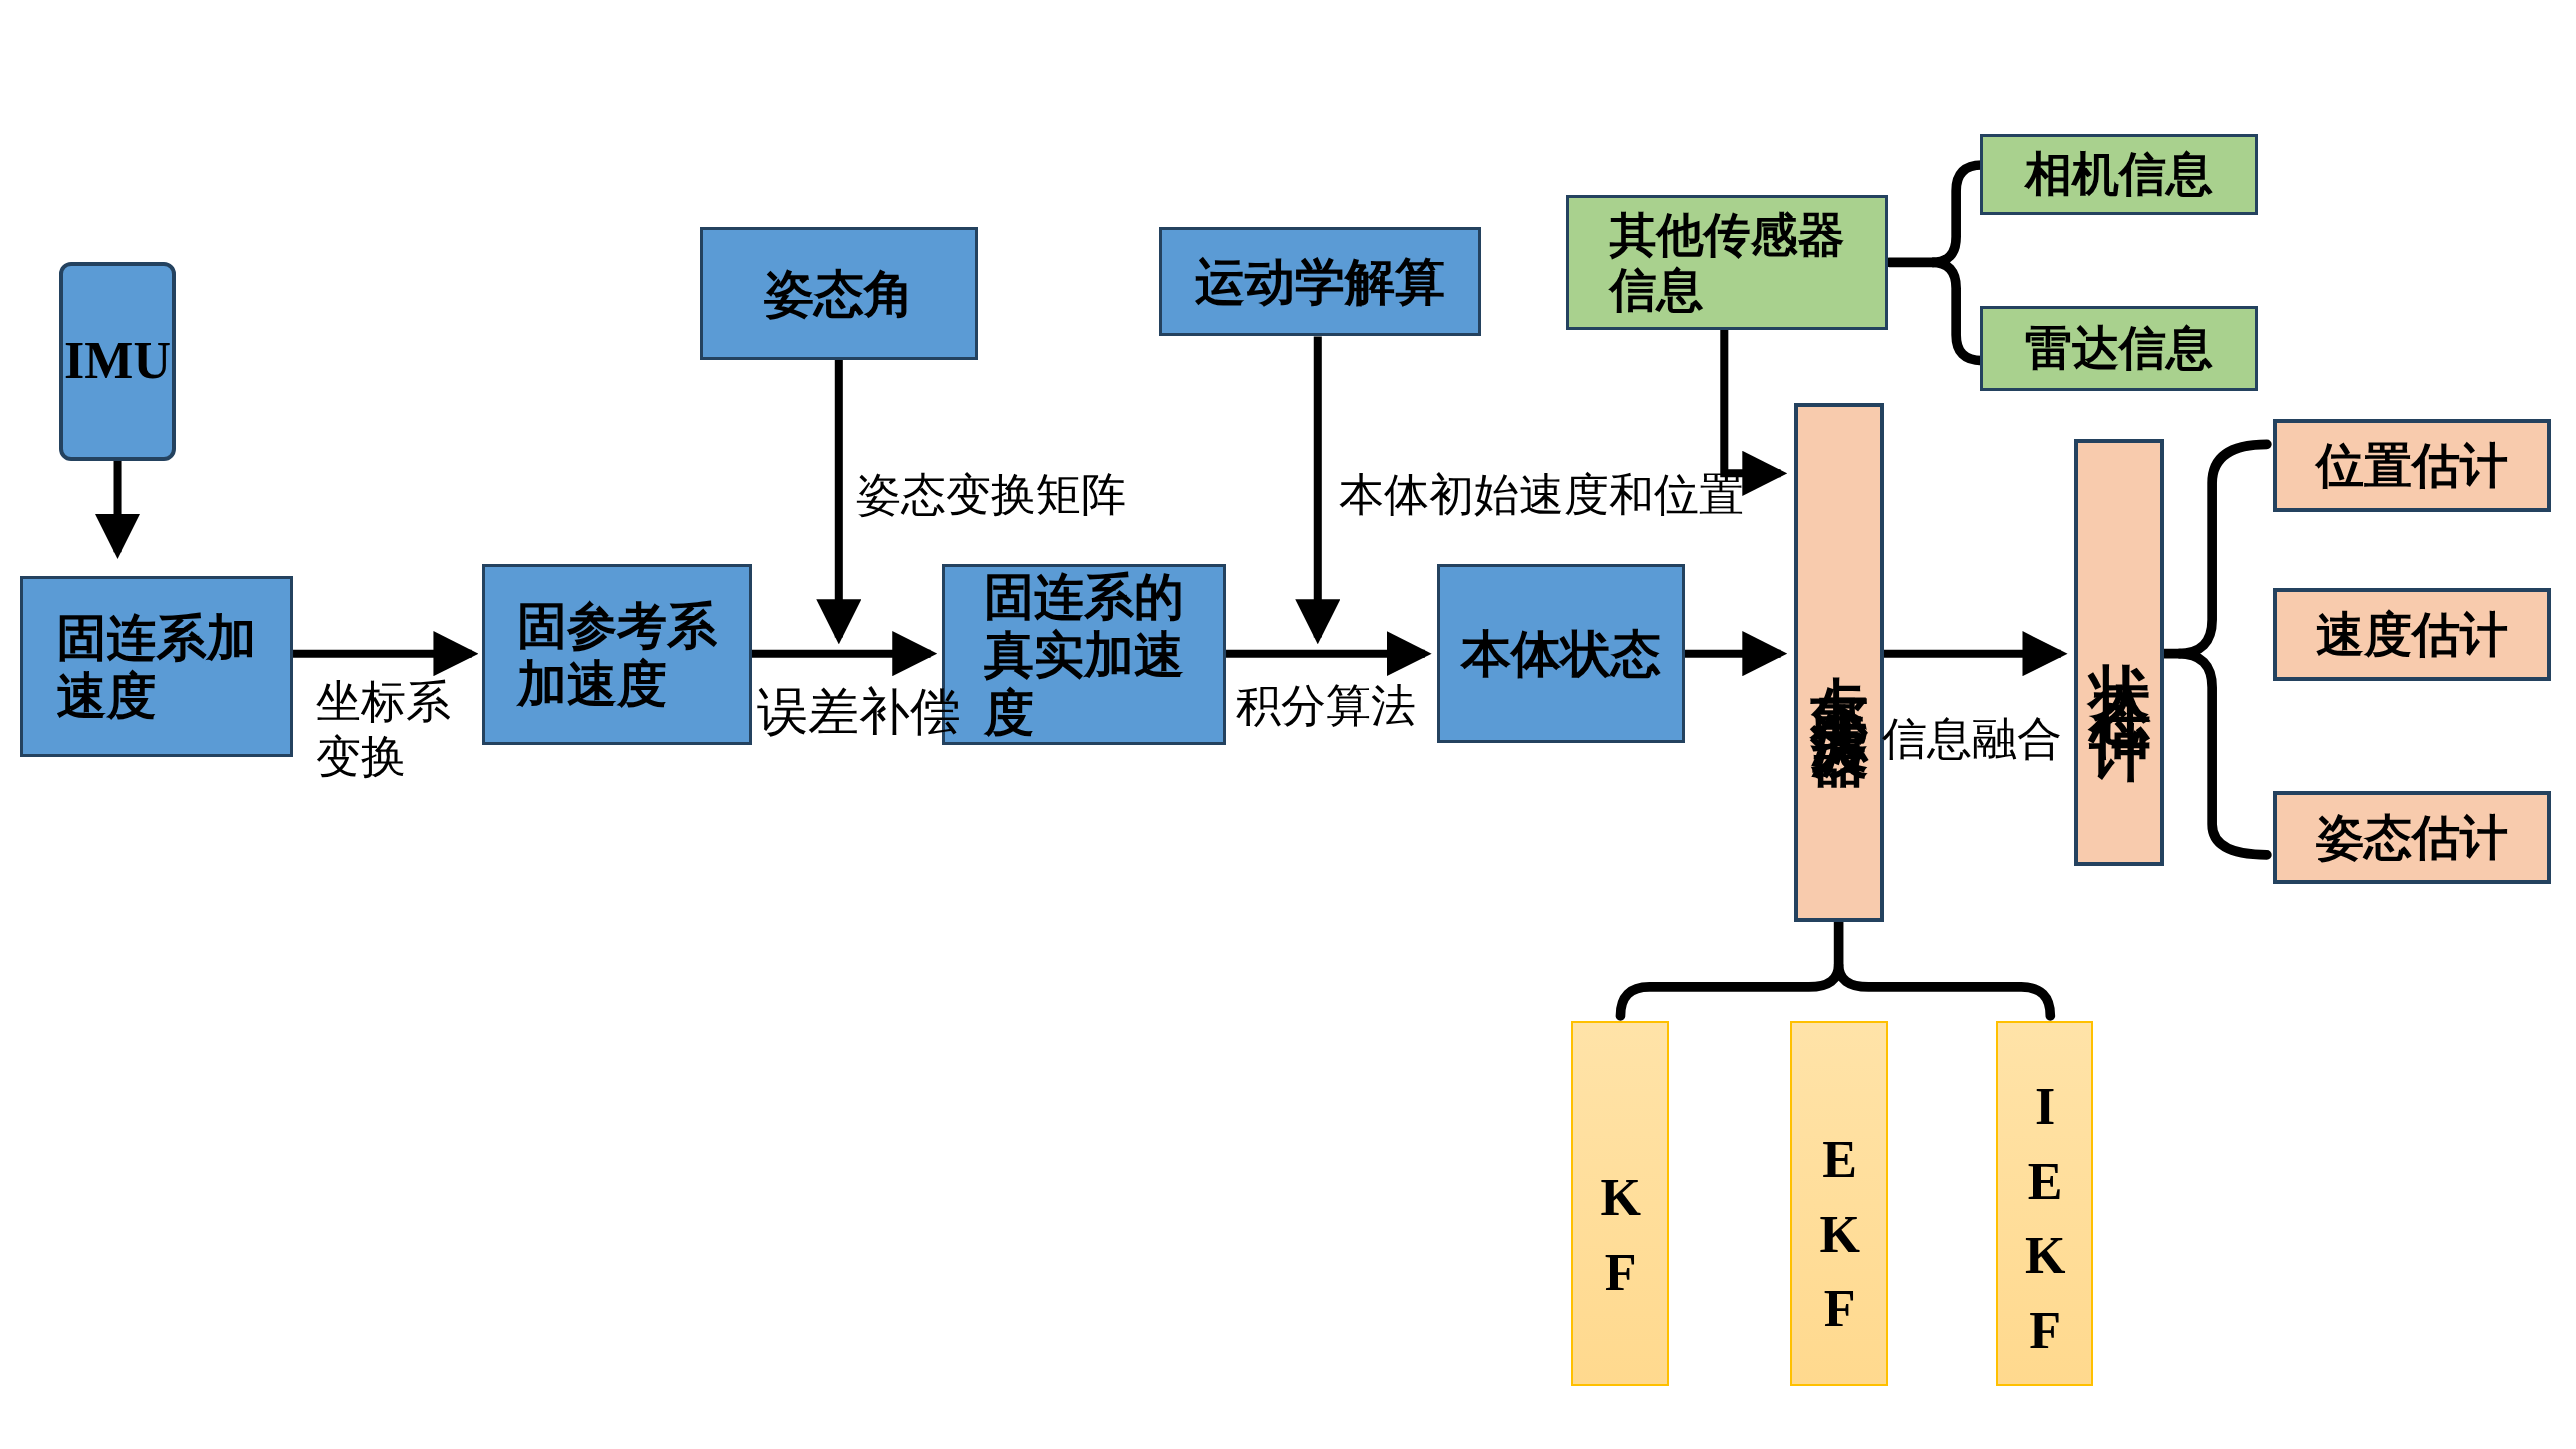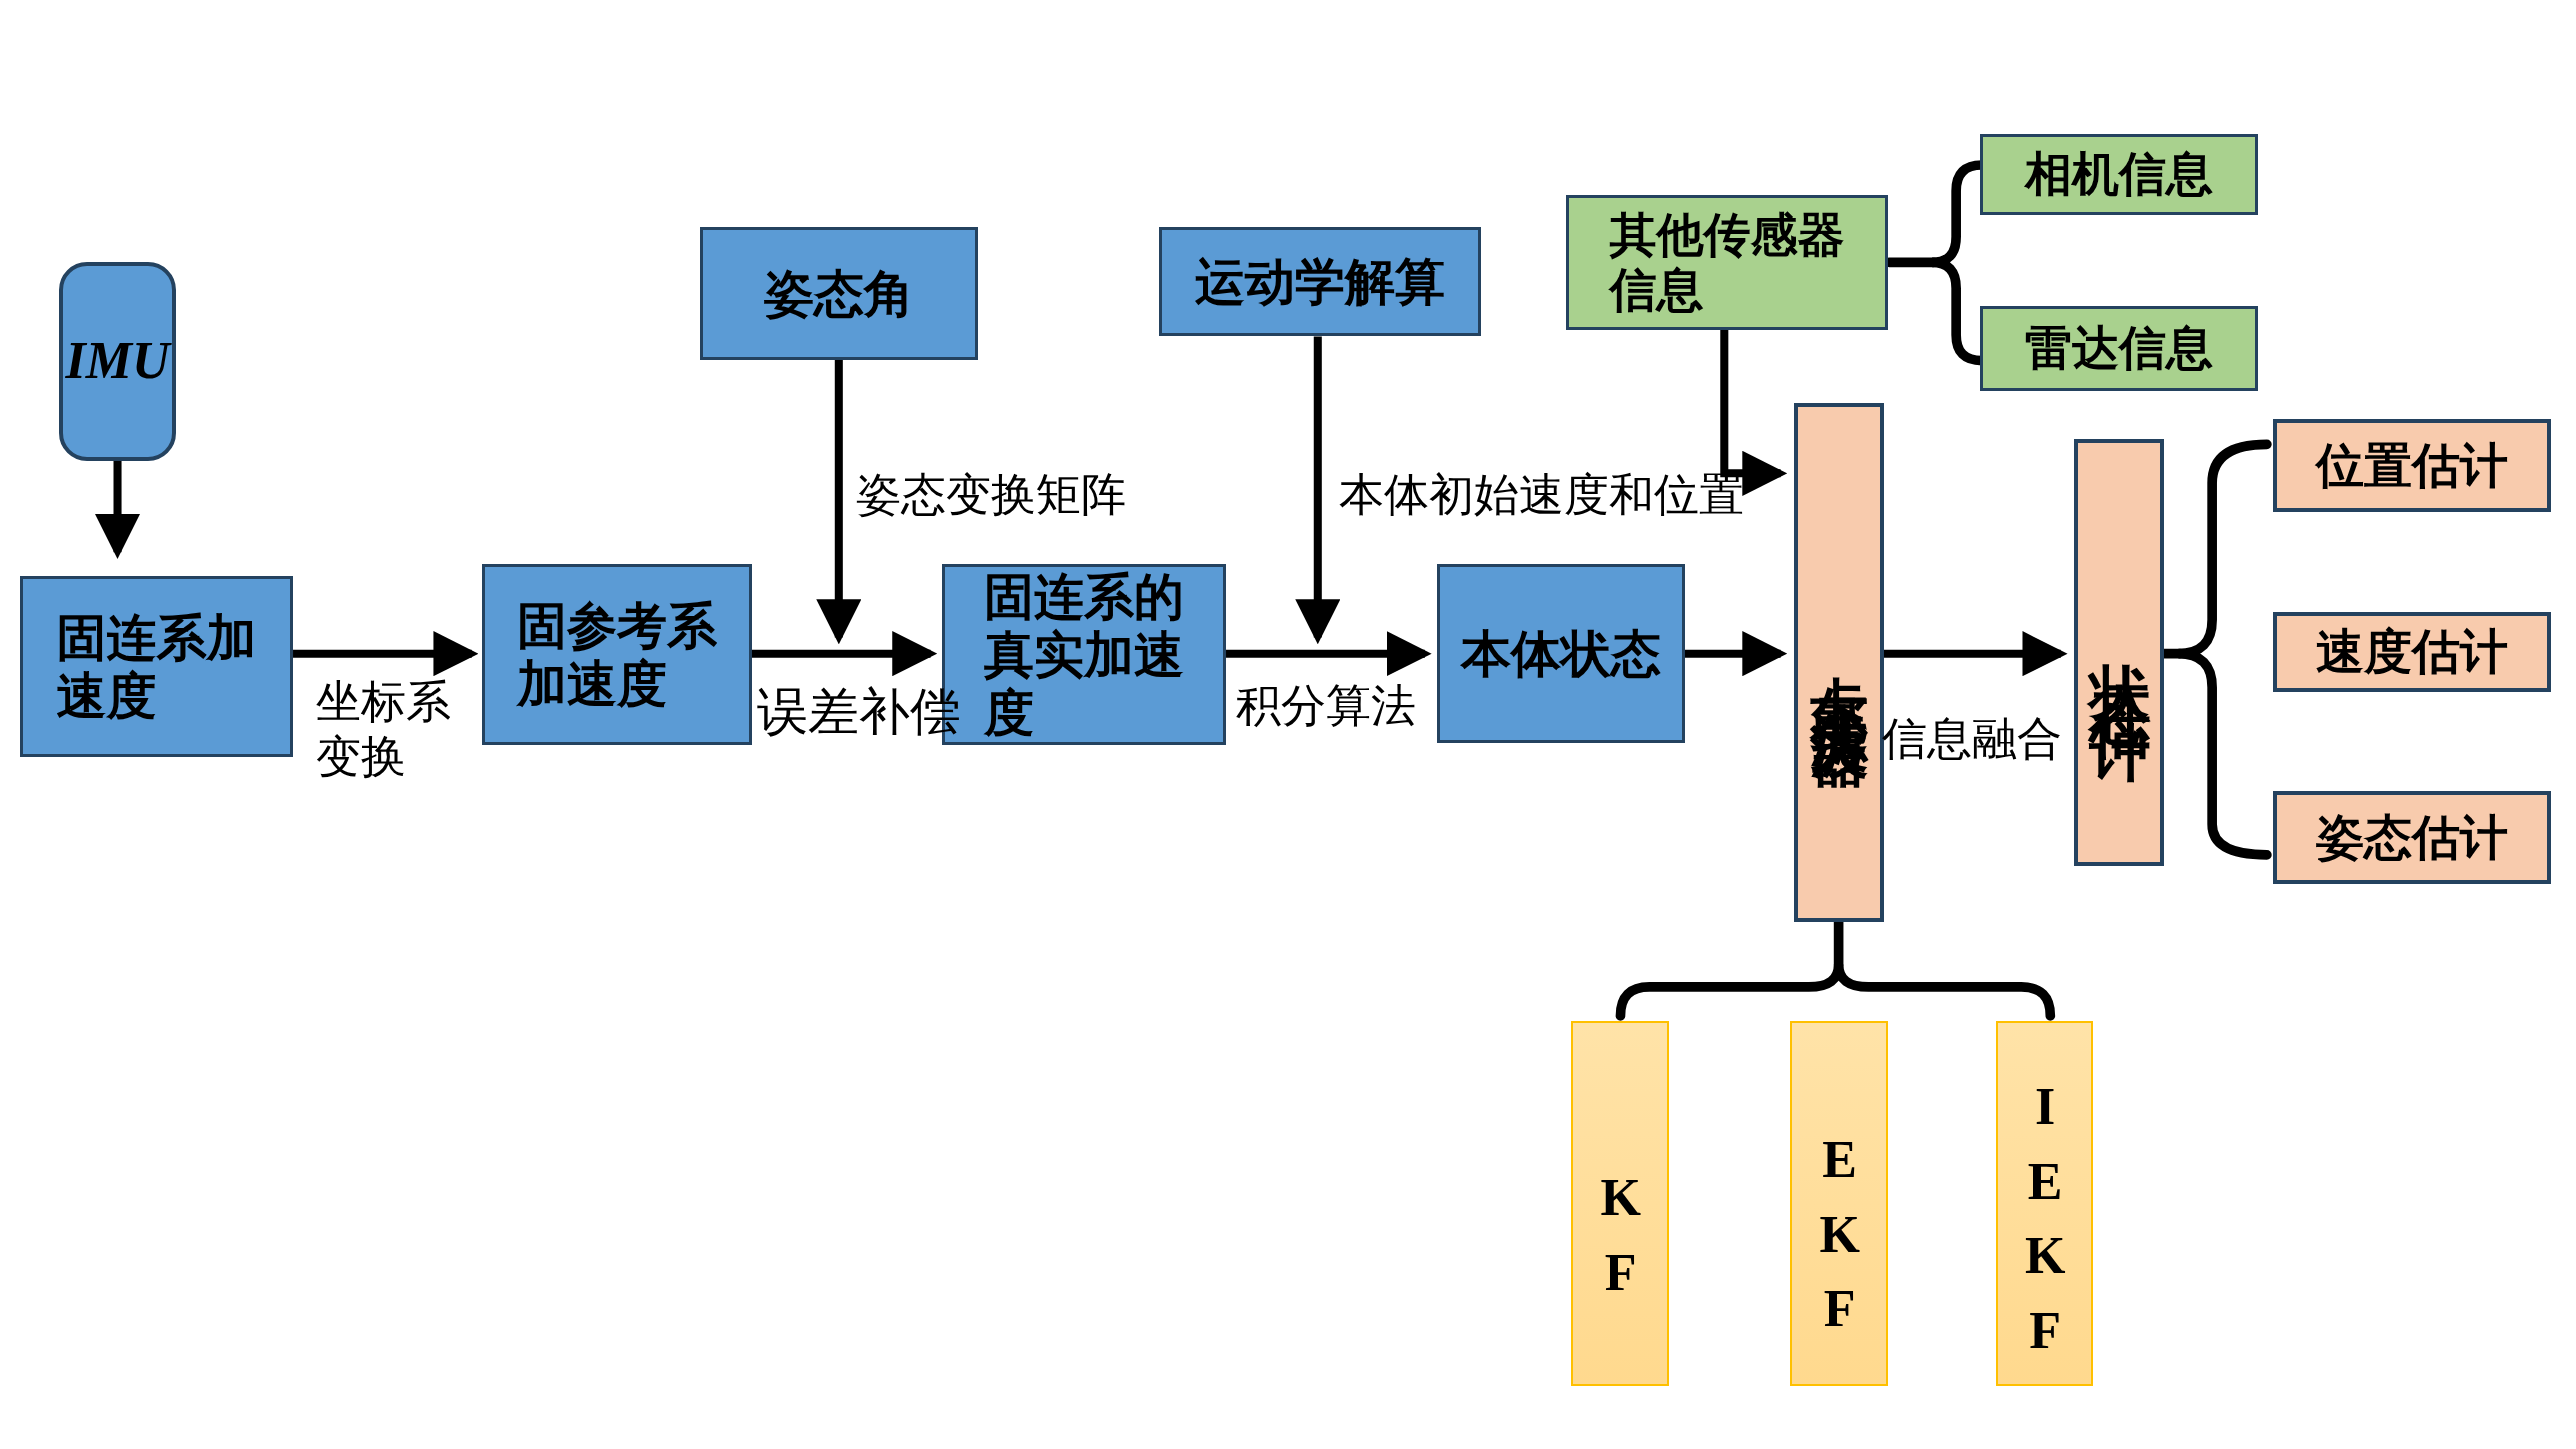--- a/index.html
+++ b/index.html
@@ -6,21 +6,21 @@
   .canvas{position:relative;width:2576px;height:1449px;background:#ffffff;overflow:hidden;
           font-family:"Liberation Serif","DejaVu Serif",serif;color:#000;}
   svg.wires{position:absolute;left:0;top:0;width:2576px;height:1449px;}
   .box{position:absolute;display:flex;align-items:center;justify-content:center;
        box-sizing:border-box;border:3.2px solid #24425F;font-weight:bold;
        text-align:left;white-space:pre-line;line-height:1.16;}
   .blue{background:#5B9BD5;}
   .green{background:#A9D18E;}
   .peach{background:#F8CBAD;border-width:4px;}
   .yellow{background:linear-gradient(#FFE3A8,#FFD98E);border:2.4px solid #FFC000;}
-  .rounded{border-radius:28px;border-width:4px;font-style:italic;}
+  .rounded{border-radius:12px;border-width:4px;}
   .vtext{writing-mode:vertical-rl;text-orientation:upright;}
   .shift50{transform:translateY(40px);}
   .shift30{transform:translateY(24px);}
   .elabel{position:absolute;font-weight:normal;white-space:pre-line;line-height:1.22;}
 </style>
 </head>
 <body>
 
 <div class="canvas">
 
@@ -101,21 +101,21 @@
   </div>
 
   <div class="box peach" style="left:2074px;top:439px;width:90px;height:427px;font-size:61px;">
     <span class="vtext" style="letter-spacing:19.3px;">状态估计</span>
   </div>
 
   <div class="box peach" style="left:2273px;top:419px;width:278px;height:93px;font-size:48px;">
     <span>位置估计</span>
   </div>
 
-  <div class="box peach" style="left:2273px;top:612px;width:278px;height:80px;font-size:48px;">
+  <div class="box peach" style="left:2273px;top:588px;width:278px;height:93px;font-size:48px;">
     <span>速度估计</span>
   </div>
 
   <div class="box peach" style="left:2273px;top:791px;width:278px;height:93px;font-size:48px;">
     <span>姿态估计</span>
   </div>
 
   <div class="box yellow" style="left:1571px;top:1021px;width:98px;height:365px;font-size:52px;">
     <span class="vtext shift50" style="letter-spacing:17.7px;">KF</span>
   </div>

